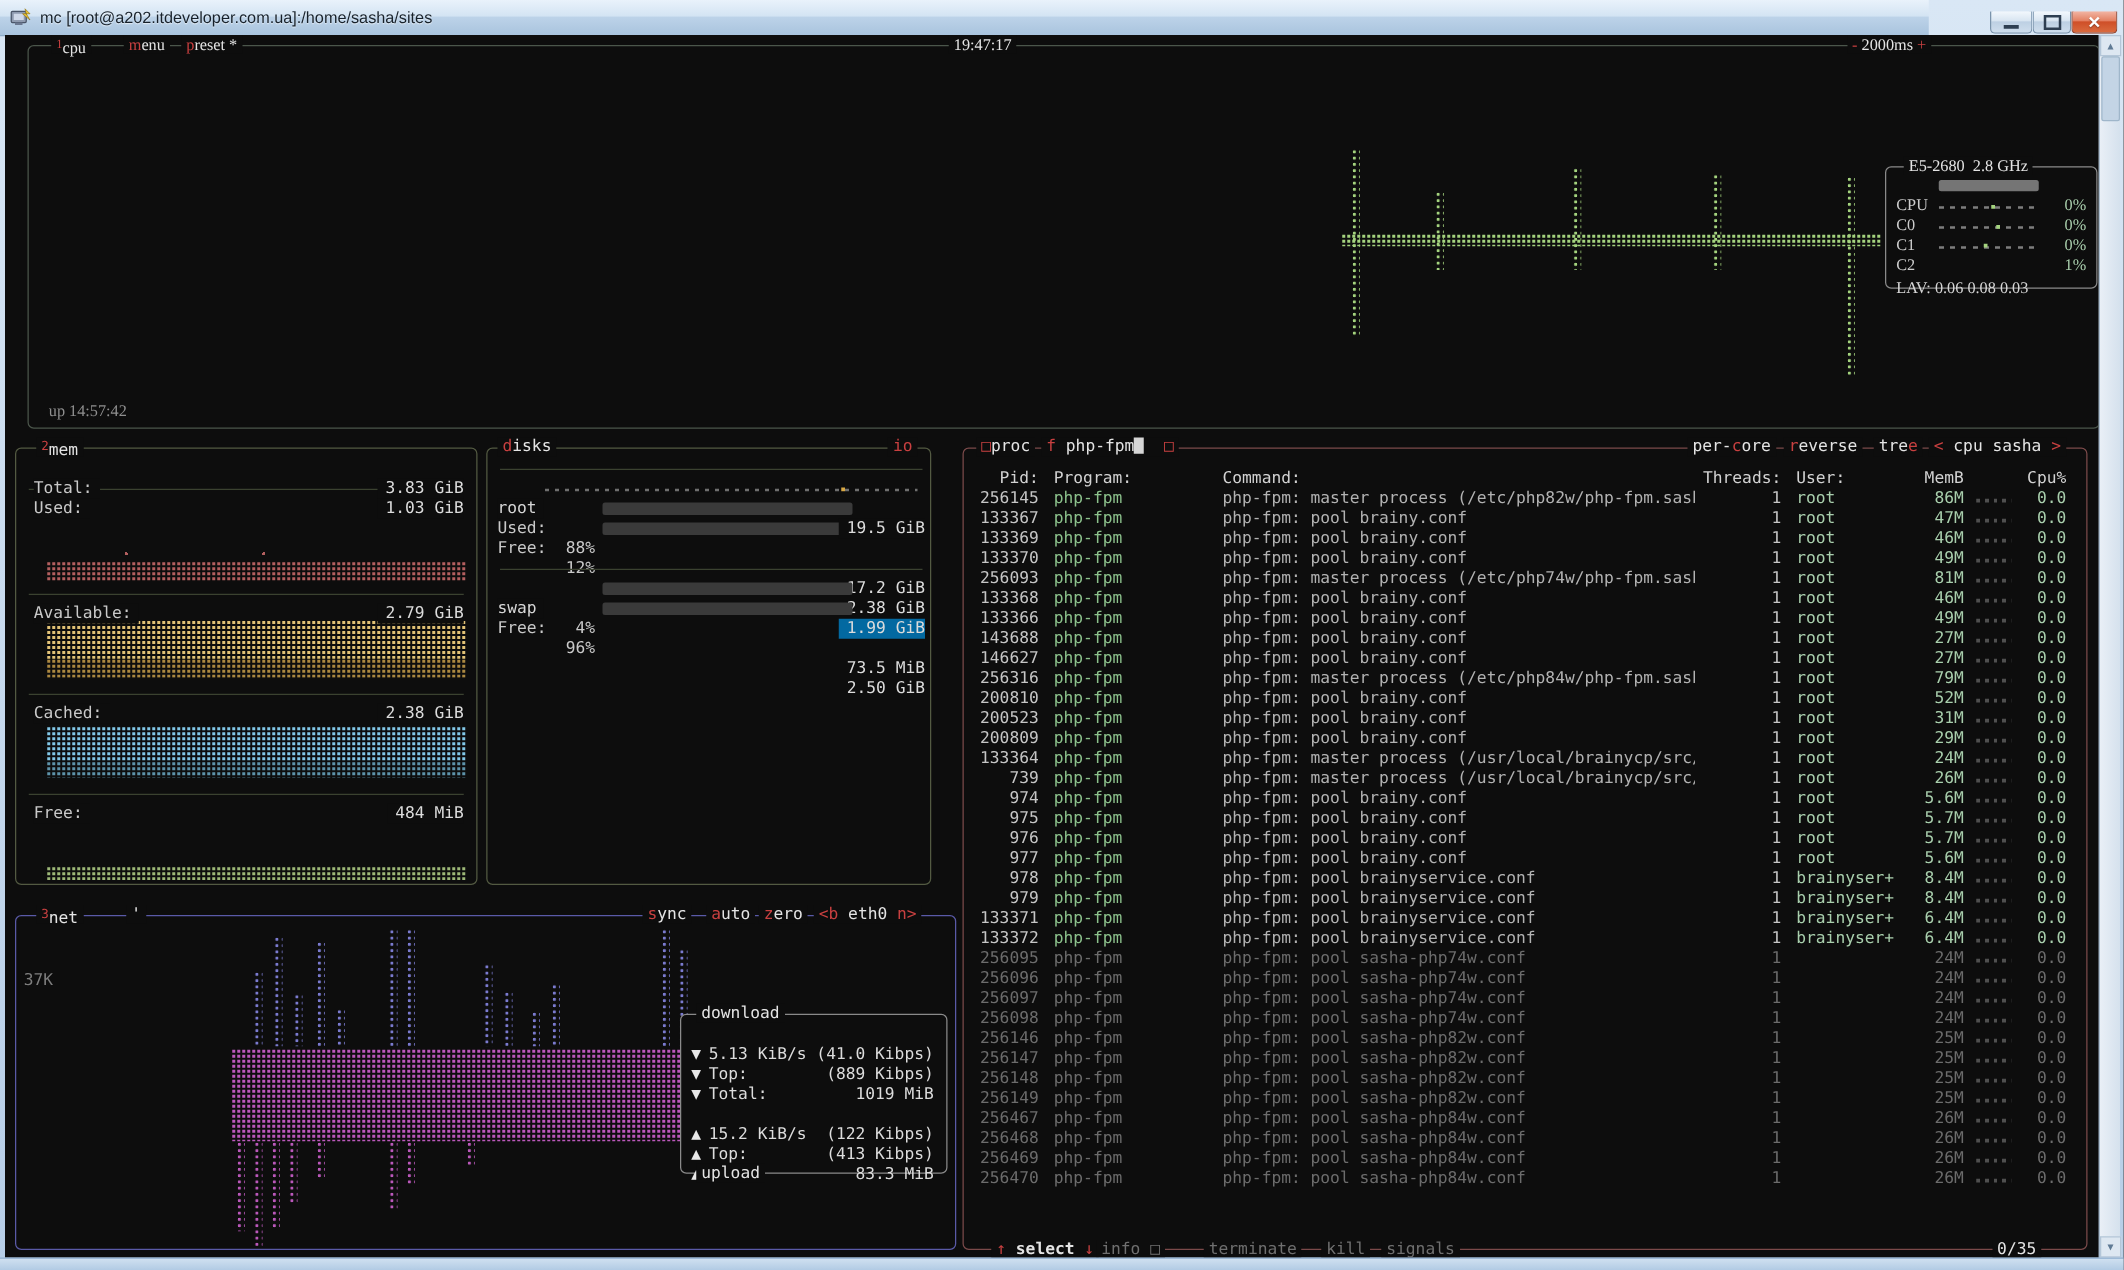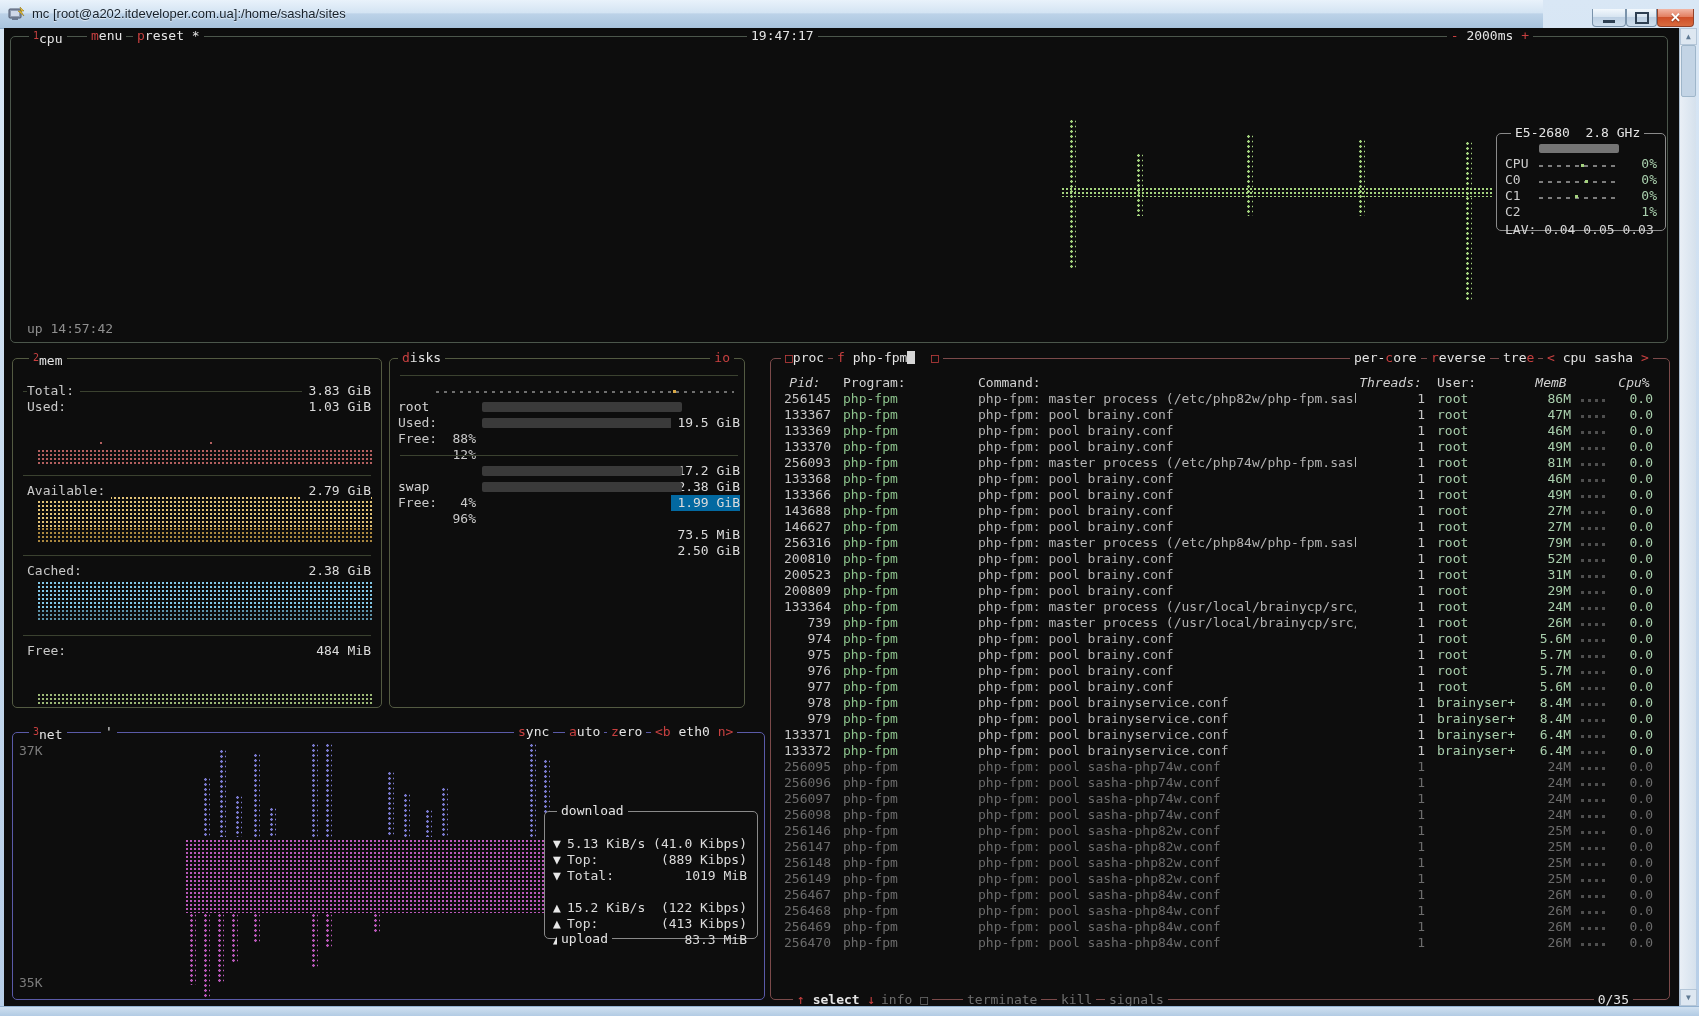--- a/index.html
+++ b/index.html
@@ -15,21 +15,21 @@
   .wbtn.min{left:1592px;width:34px;}
   .wbtn.max{left:1626px;width:31px;}
   .wbtn.close{left:1657px;width:37px;background:linear-gradient(#f2b6a5,#e38062 45%,#cf4f28 50%,#d96b3f);border-color:#8e3category?:none;border-color:#93422a;}
   .glyph-min{display:block;width:12px;height:3px;background:#2e3f52;margin-top:7px;}
   .glyph-max{display:block;width:10px;height:8px;border:2px solid #2e3f52;background:transparent;}
   .glyph-x{font-family:"Liberation Sans",sans-serif;font-weight:bold;color:#fff;font-size:13px;text-shadow:0 1px 1px rgba(0,0,0,.4);}
   
   .term{position:absolute;left:4px;top:28px;width:1675px;height:978px;background:#0d0d0d;overflow:hidden;
     font-size:13px;line-height:16px;color:#cfcfcf;white-space:pre;}
   .box{position:absolute;border:1px solid;border-radius:5px;box-sizing:border-box;}
-  .cpu-box{left:6px;top:8px;width:1658px;height:307px;border-color:var(--border_cpu);}
+  .cpu-box{left:18px;top:8px;width:1658px;height:307px;border-color:var(--border_cpu);font-family:Liberation Serif, serif;}
   .mem-box{left:8px;top:330px;width:370px;height:350px;border-color:var(--border_mem);}
   .disks-box{left:385px;top:330px;width:356px;height:350px;border-color:var(--border_mem);}
   .net-box{left:8px;top:704px;width:753px;height:268px;border-color:var(--border_net);}
   .proc-box{left:766px;top:330px;width:900px;height:642px;border-color:var(--border_proc);}
   .sub-box{position:absolute;border:1px solid var(--border_sub);border-radius:5px;box-sizing:border-box;background:#0d0d0d;}
   .chip{position:absolute;top:-9px;height:15px;line-height:15px;background:#0d0d0d;padding:0 4px;white-space:pre;}
   .chip.bottom{top:auto;bottom:-8px;}
   .hot{color:var(--hot);}
   .sup{font-size:10px;vertical-align:4px;color:var(--hot);}
   .wt{color:#e4e4e4;}
@@ -63,29 +63,29 @@
   .phead span{overflow:hidden;}
   .prows{position:absolute;left:8px;top:32px;}
   .c-pid{text-align:right;color:#c6c6c6;}
   .c-prog{padding-left:12px;color:var(--green_prog);}
   .c-cmd{padding-left:12px;color:#b2b2b2;overflow:hidden;}
   .c-thr{text-align:right;color:#c6c6c6;}
   .c-user{padding-left:12px;color:var(--green_val);}
   .c-mem{text-align:right;color:var(--green_val);}
   .c-dots{height:3px;margin:8px 6px 0 10px;background-image:repeating-linear-gradient(90deg,#4f4f4f 0 3px,transparent 3px 7px);}
   .c-cpu{text-align:right;color:var(--green_val);}
-  .h-r{text-align:center;font-style:italic;}.h-l{padding-left:12px;}
+  .h-r{text-align:right;}.h-l{padding-left:12px;}
   .dimrow span{color:#6c6c6c !important;}
   .cursor{display:inline-block;width:8px;height:13px;background:#d6d6d6;vertical-align:-2px;}
   
   .nrow{position:absolute;left:8px;right:10px;height:16px;color:#dcdcdc;}
   .nrow .arr{position:absolute;left:0;color:#e8e8e8;}
   .nrow .nl{position:absolute;left:14px;}
   .nrow .nr{position:absolute;right:0;}
-  .scale-label{position:absolute;color:#7d7d7d;}
+  .scale-label{position:absolute;color:#7d7d7d;margin-top:34px;}
   .footer-chip{cursor:pointer;}
 </style>
 </head>
 <body>
 
 <div class="window">
 
   <div class="titlebar">
     <span class="app-icon">
       <svg width="18" height="18" viewBox="0 0 18 18">
@@ -134,21 +134,21 @@
         <div class="cirow" style="top:22px;">
           <span class="cl">C0</span><span class="cidots"></span><span class="speck" style="left:76px;top:8px;"></span><span class="cv">0%</span>
         </div>
         <div class="cirow" style="top:38px;">
           <span class="cl">C1</span><span class="cidots"></span><span class="speck" style="left:80px;top:8px;"></span><span class="cv">0%</span>
         </div>
         <div class="cirow" style="top:54px;">
           <span class="cl">C2</span><span class="cidots"></span><span class="speck" style="left:70px;top:7px;"></span><span class="cv">1%</span>
         </div>
         <div class="cirow" style="top:72px;">
-          <span class="cl" style="color:#d6d6d6;">LAV: 0.04 0.05 0.03</span>
+          <span class="cl" style="color:#d6d6d6;">LAV: 0.06 0.08 0.03</span>
         </div>
       </div>
 
       <div style="position:absolute;left:16px;top:284px;color:#8f8f8f;">up 14:57:42</div>
     </div>
 
     
     <div class="box mem-box">
       <span class="chip" style="left:16px;"><span class="sup">2</span><span class="wt">mem</span></span>
 

